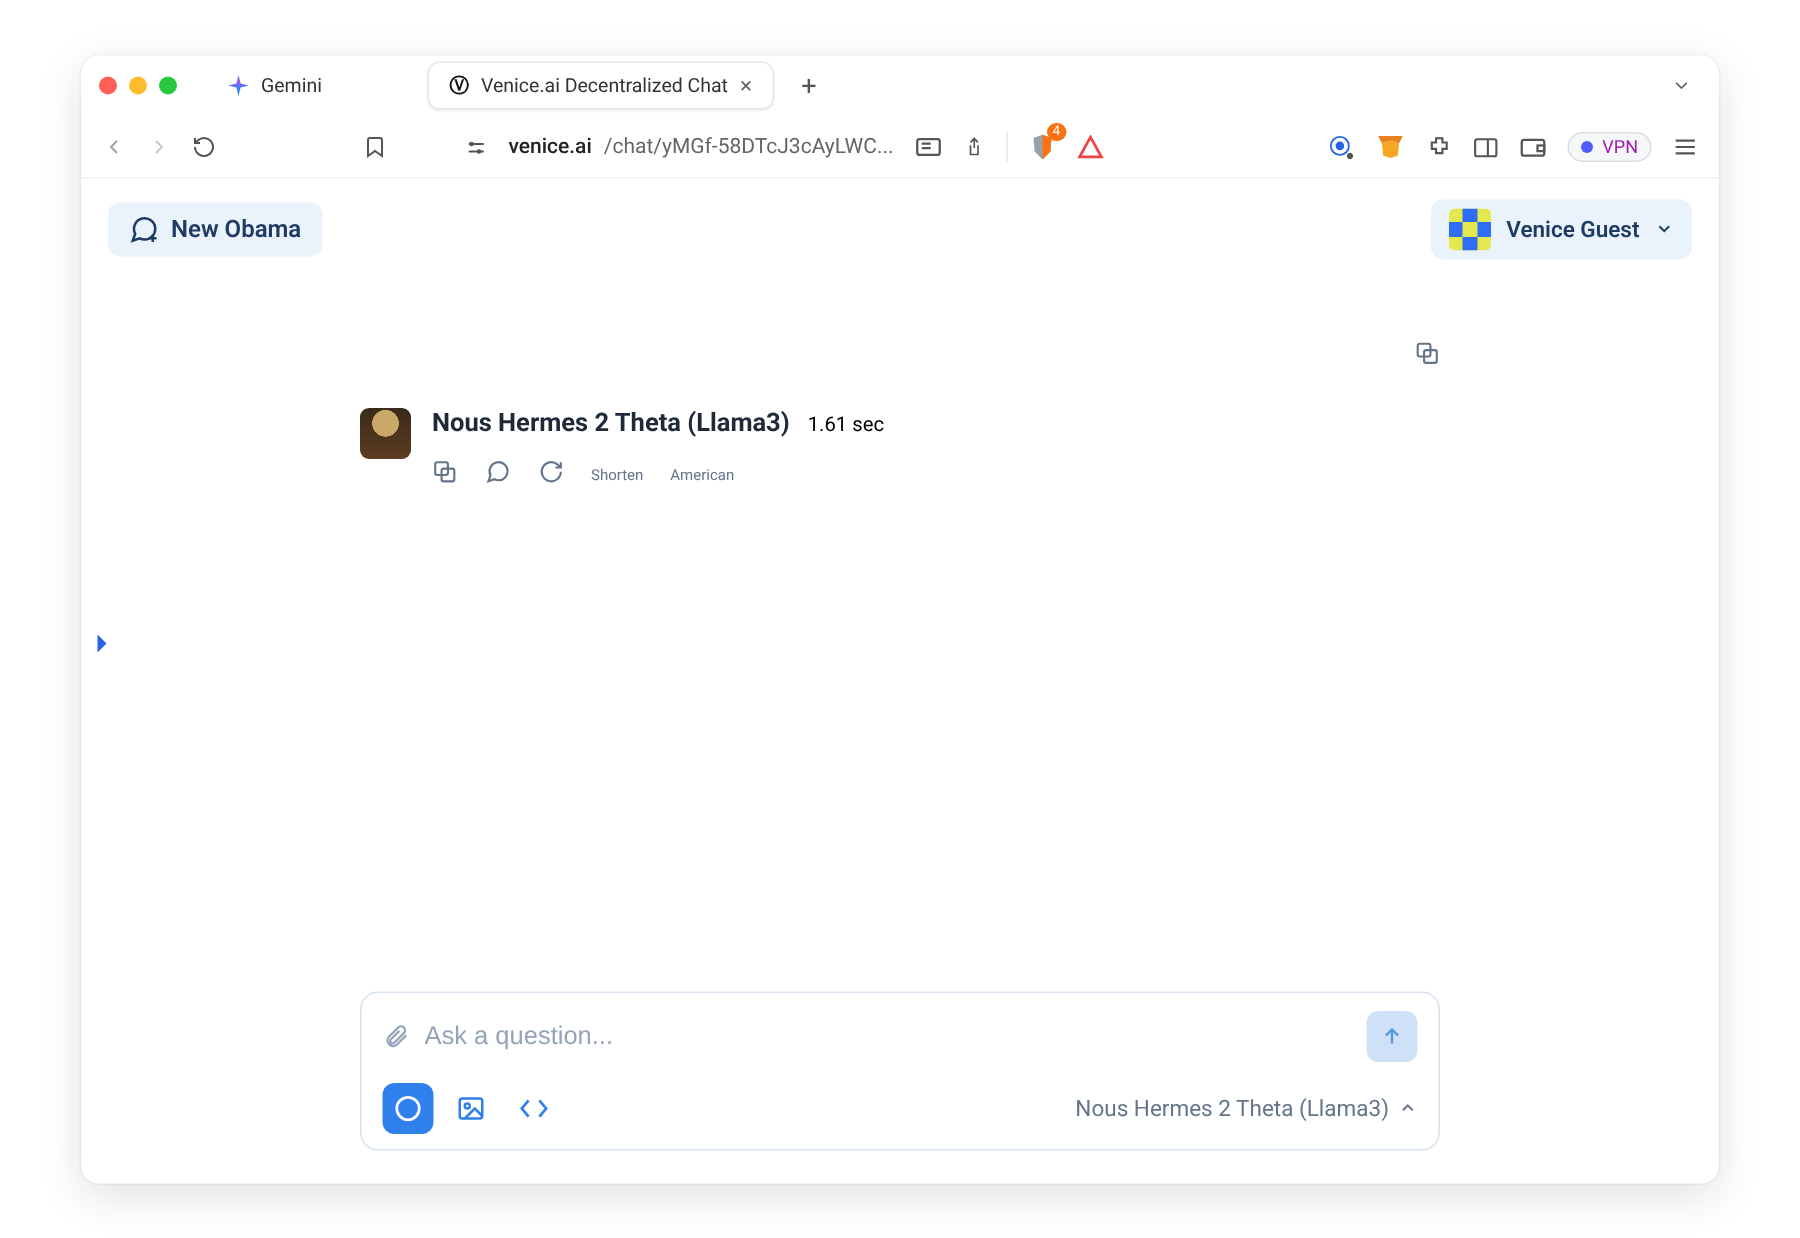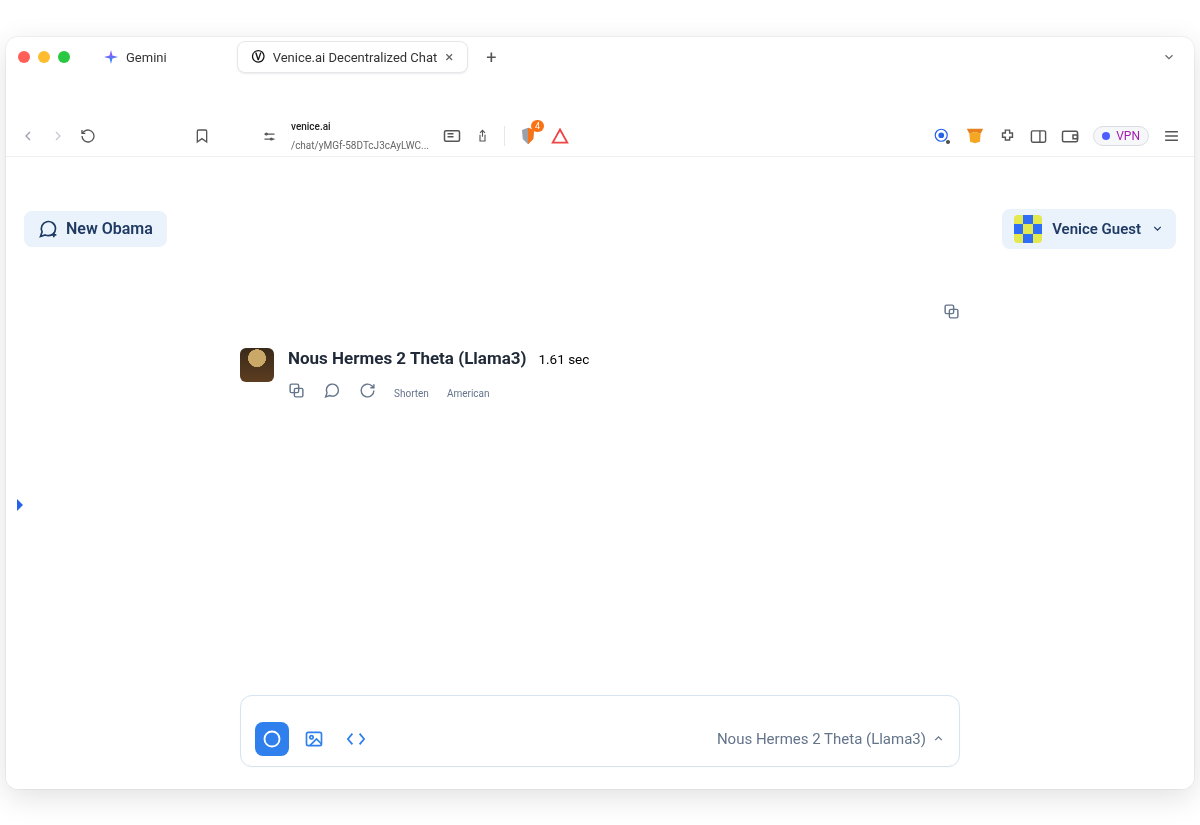--- a/index.html
+++ b/index.html
@@ -3,26 +3,26 @@
 <meta charset="utf-8">
 <style>
   * { box-sizing: border-box; margin: 0; padding: 0; }
   body {
     font-family: -apple-system, BlinkMacSystemFont, "Segoe UI", Roboto, Helvetica, Arial, sans-serif;
     background: #fff;
     display:flex; align-items:center; justify-content:center;
     width:1200px; height:825px;
   }
   .window {
-    width: 1188px; height: 752px;
+    width: 1092px; height: 752px;
     background:#fff;
     border-radius: 12px;
     box-shadow: 0 8px 30px rgba(0,0,0,0.12), 0 0 0 1px rgba(0,0,0,0.04);
     overflow:hidden;
-    display:flex; flex-direction:column;gap:38px;
+    display:flex; flex-direction:column;
   }
   
   .titlebar {
     height:42px; display:flex; align-items:center; padding:0 12px; gap:8px;
     border-bottom:1px solid rgba(0,0,0,0);
     position:relative;
   }
   .traffic { display:flex; gap:8px; margin-right:12px;}
   .dot { width:12px; height:12px; border-radius:50%; }
   .dot.red{background:#ff5f57;} .dot.yellow{background:#febc2e;} .dot.green{background:#28c840;}
@@ -36,21 +36,21 @@
   .titlebar .spacer{flex:1;}
   .chev-down-title{ color:#666; padding:4px 6px;}
   
   .toolbar {
     height:40px; display:flex; align-items:center; padding:0 14px; gap:14px;
     border-bottom:1px solid #eef0f2;
     color:#454a54;
   }
   .toolbar .spacer{flex:1;}
   .icon-btn { display:inline-flex; align-items:center; justify-content:center; color:#555; }
-  .addr { display:flex; align-items:flex-start; gap:8px; font-size:10px; color:#666;flex-direction:column;}
+  .addr { display:flex; align-items:flex-end; gap:8px; font-size:14px; color:#666;}
   .addr .host{color:#222; font-weight:500;}
   .pill {
     display:flex; align-items:center; gap:6px; padding:2px 8px;
     border:1px solid #d9dde3; border-radius:11px; font-size:12px; color:#a21caf; background:#f6f7f8;
   }
   .pill .vpn-dot{width:8px;height:8px;border-radius:50%; background:#4f5dff; display:inline-block;}
   .shield-badge{position:relative;}
   .shield-badge .num{
     position:absolute; top:-6px; right:-7px; background:#f97316; color:#fff;
     font-size:9px; border-radius:8px; padding:0 4px; line-height:12px;
@@ -332,20 +332,34 @@
             </span>
             <span class="link">Shorten</span>
             <span class="link">American</span>
           </div>
         </div>
       </div>
     </div>
 
     <div class="composer-wrap">
       <div class="composer">
+        <div class="comp-row1">
+          <span class="icon-btn">
+            <svg width="18" height="18" viewBox="0 0 24 24" fill="none" stroke="#94a3b8" stroke-width="2">
+                <path d="M21 11l-8.5 8.5a5 5 0 0 1-7-7L14 4a3.5 3.5 0 0 1 5 5l-8.5 8.5a2 2 0 0 1-3-3L15 7"></path>
+              </svg>
+          </span>
+          <input placeholder="Ask a question..." style="">
+          <span class="send">
+            <svg width="16" height="16" viewBox="0 0 24 24" fill="none" stroke="currentColor" stroke-width="2.4">
+                <line x1="12" y1="19" x2="12" y2="5"></line>
+                <polyline points="6 11 12 5 18 11"></polyline>
+              </svg>
+          </span>
+        </div>
         <div class="comp-row2">
           <div class="mode-group">
             <span class="mode-btn active">
               <svg width="20" height="20" viewBox="0 0 24 24" fill="none" stroke="currentColor" stroke-width="2.2">
                   <circle cx="12" cy="12" r="9"></circle>
                 </svg>
             </span>
             <span class="mode-btn">
               <svg width="20" height="20" viewBox="0 0 24 24" fill="none" stroke="currentColor" stroke-width="2">
                   <rect x="3" y="4" width="18" height="16" rx="2"></rect>

